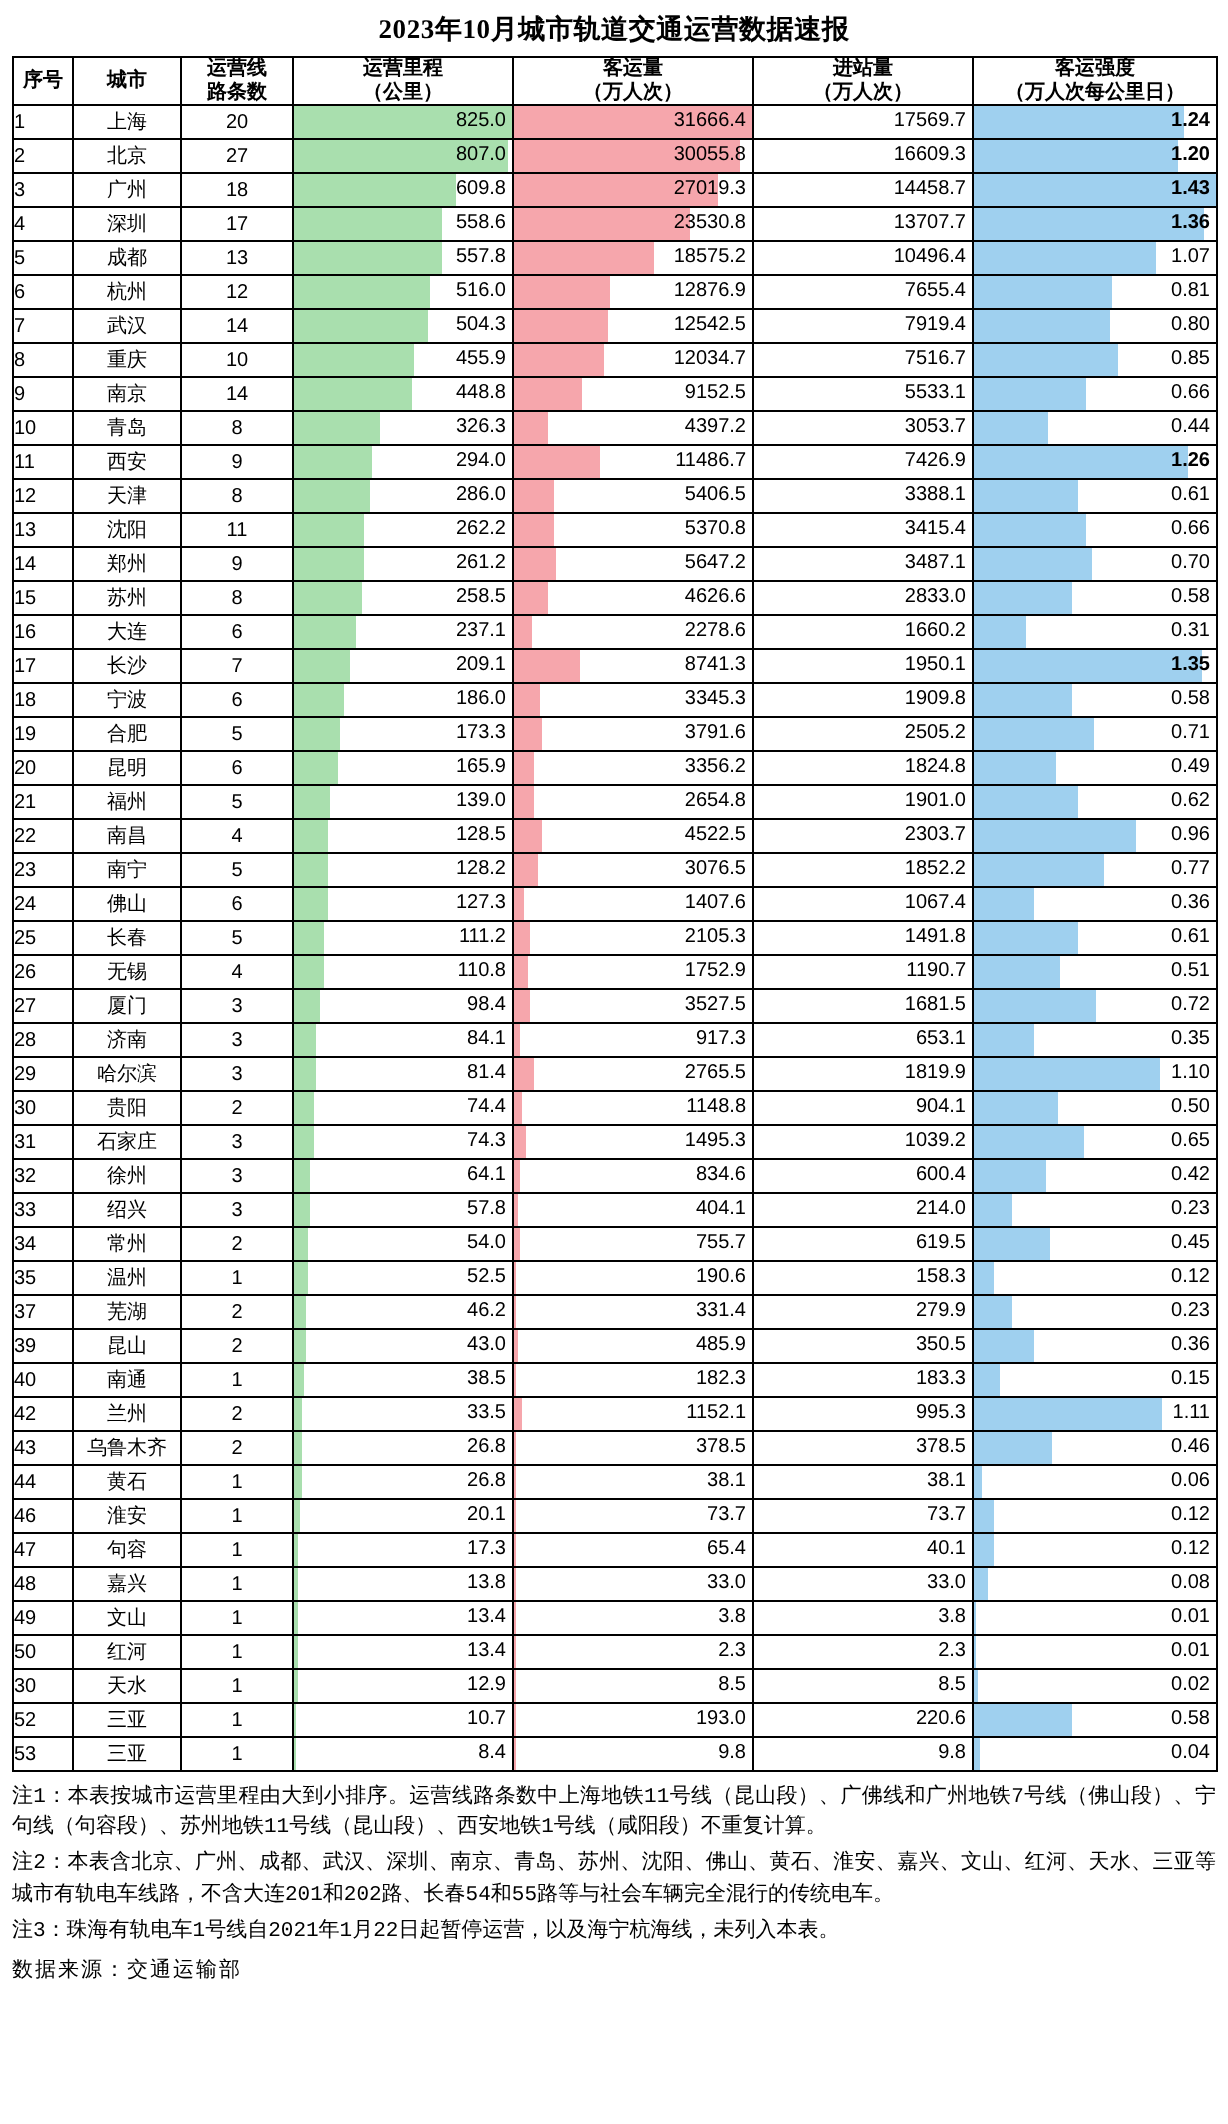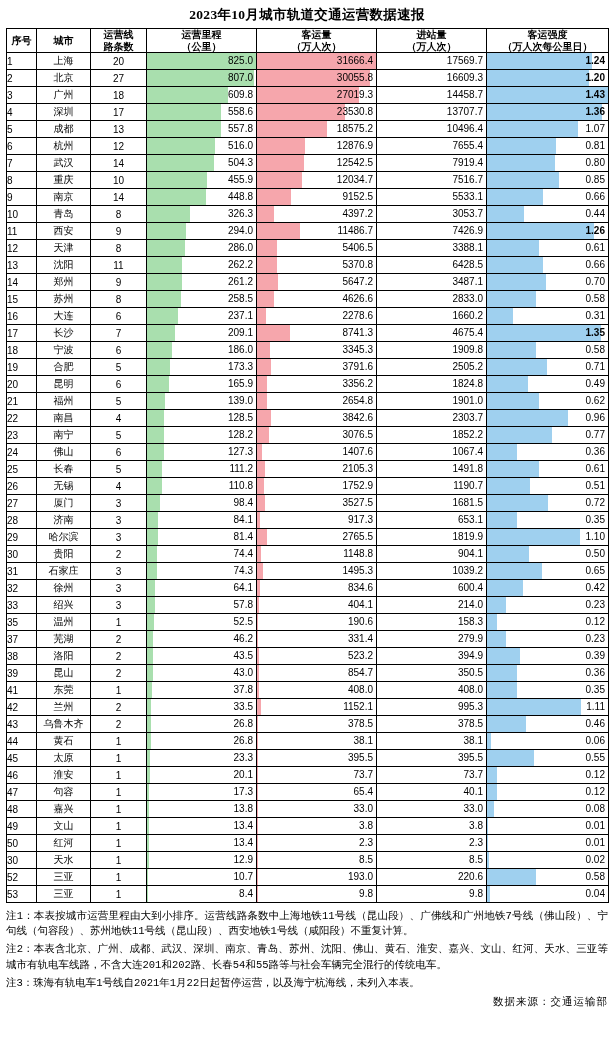--- a/index.html
+++ b/index.html
@@ -77,21 +77,20 @@
   .val.hl { font-weight: bold; }
   .notes {
     margin-top: 6px;
     font-size: 10.5px;
     line-height: 1.45;
     font-family: "Liberation Serif", serif;
     text-align: justify;
   }
   .notes p { margin: 0 0 3px 0; font-family: Liberation Mono, monospace; }
   .source {
-    text-align: right;
     font-size: 10.5px;
     font-family: Liberation Mono, monospace;
     margin-top: 4px;
     letter-spacing: 1px;
   }
 </style>
 </head>
 <body>
 
 <div class="page">
@@ -385,21 +384,21 @@
           <td class="c-km barcell">
             <div class="bar bar-km" style="width: 31.7818%;"></div>
             <span class="val">262.2</span>
           </td>
           <td class="c-pax barcell">
             <div class="bar bar-pax" style="width: 16.9606%;"></div>
             <span class="val">5370.8</span>
           </td>
           <td class="c-enter barcell">
             <div class="bar bar-ent" style="width: 19.4391%;"></div>
-            <span class="val">6428.5</span>
+            <span class="val">3415.4</span>
           </td>
           <td class="c-dens barcell">
             <div class="bar bar-dens" style="width: 46.1538%;"></div>
             <span class="val">0.66</span>
           </td>
         </tr>
         <tr>
           <td class="c-idx">14</td>
           <td class="c-city">郑州</td>
           <td class="c-lines">9</td>
@@ -469,21 +468,21 @@
           <td class="c-km barcell">
             <div class="bar bar-km" style="width: 25.3455%;"></div>
             <span class="val">209.1</span>
           </td>
           <td class="c-pax barcell">
             <div class="bar bar-pax" style="width: 27.6043%;"></div>
             <span class="val">8741.3</span>
           </td>
           <td class="c-enter barcell">
             <div class="bar bar-ent" style="width: 26.6106%;"></div>
-            <span class="val">4675.4</span>
+            <span class="val">1950.1</span>
           </td>
           <td class="c-dens barcell">
             <div class="bar bar-dens" style="width: 94.4056%;"></div>
             <span class="val hl">1.35</span>
           </td>
         </tr>
         <tr>
           <td class="c-idx">18</td>
           <td class="c-city">宁波</td>
           <td class="c-lines">6</td>
@@ -570,21 +569,21 @@
         <tr>
           <td class="c-idx">22</td>
           <td class="c-city">南昌</td>
           <td class="c-lines">4</td>
           <td class="c-km barcell">
             <div class="bar bar-km" style="width: 15.5758%;"></div>
             <span class="val">128.5</span>
           </td>
           <td class="c-pax barcell">
             <div class="bar bar-pax" style="width: 12.1346%;"></div>
-            <span class="val">3842.6</span>
+            <span class="val">4522.5</span>
           </td>
           <td class="c-enter barcell">
             <div class="bar bar-ent" style="width: 13.1118%;"></div>
             <span class="val">2303.7</span>
           </td>
           <td class="c-dens barcell">
             <div class="bar bar-dens" style="width: 67.1329%;"></div>
             <span class="val">0.96</span>
           </td>
         </tr>
@@ -813,20 +812,41 @@
           <td class="c-enter barcell">
             <div class="bar bar-ent" style="width: 1.21801%;"></div>
             <span class="val">214.0</span>
           </td>
           <td class="c-dens barcell">
             <div class="bar bar-dens" style="width: 16.0839%;"></div>
             <span class="val">0.23</span>
           </td>
         </tr>
         <tr>
+          <td class="c-idx">34</td>
+          <td class="c-city">常州</td>
+          <td class="c-lines">2</td>
+          <td class="c-km barcell">
+            <div class="bar bar-km" style="width: 6.54545%;"></div>
+            <span class="val">54.0</span>
+          </td>
+          <td class="c-pax barcell">
+            <div class="bar bar-pax" style="width: 2.38644%;"></div>
+            <span class="val">755.7</span>
+          </td>
+          <td class="c-enter barcell">
+            <div class="bar bar-ent" style="width: 3.52596%;"></div>
+            <span class="val">619.5</span>
+          </td>
+          <td class="c-dens barcell">
+            <div class="bar bar-dens" style="width: 31.4685%;"></div>
+            <span class="val">0.45</span>
+          </td>
+        </tr>
+        <tr>
           <td class="c-idx">35</td>
           <td class="c-city">温州</td>
           <td class="c-lines">1</td>
           <td class="c-km barcell">
             <div class="bar bar-km" style="width: 6.36364%;"></div>
             <span class="val">52.5</span>
           </td>
           <td class="c-pax barcell">
             <div class="bar bar-pax" style="width: 0.6019%;"></div>
             <span class="val">190.6</span>
@@ -855,80 +875,59 @@
           <td class="c-enter barcell">
             <div class="bar bar-ent" style="width: 1.59308%;"></div>
             <span class="val">279.9</span>
           </td>
           <td class="c-dens barcell">
             <div class="bar bar-dens" style="width: 16.0839%;"></div>
             <span class="val">0.23</span>
           </td>
         </tr>
         <tr>
-          <td class="c-idx">38</td>
-          <td class="c-city">洛阳</td>
-          <td class="c-lines">2</td>
-          <td class="c-km barcell">
-            <div class="bar bar-km" style="width: 5.27273%;"></div>
-            <span class="val">43.5</span>
-          </td>
-          <td class="c-pax barcell">
-            <div class="bar bar-pax" style="width: 1.65222%;"></div>
-            <span class="val">523.2</span>
-          </td>
-          <td class="c-enter barcell">
-            <div class="bar bar-ent" style="width: 2.24762%;"></div>
-            <span class="val">394.9</span>
-          </td>
-          <td class="c-dens barcell">
-            <div class="bar bar-dens" style="width: 27.2727%;"></div>
-            <span class="val">0.39</span>
-          </td>
-        </tr>
-        <tr>
           <td class="c-idx">39</td>
           <td class="c-city">昆山</td>
           <td class="c-lines">2</td>
           <td class="c-km barcell">
             <div class="bar bar-km" style="width: 5.21212%;"></div>
             <span class="val">43.0</span>
           </td>
           <td class="c-pax barcell">
             <div class="bar bar-pax" style="width: 1.53443%;"></div>
-            <span class="val">854.7</span>
+            <span class="val">485.9</span>
           </td>
           <td class="c-enter barcell">
             <div class="bar bar-ent" style="width: 1.99491%;"></div>
             <span class="val">350.5</span>
           </td>
           <td class="c-dens barcell">
             <div class="bar bar-dens" style="width: 25.1748%;"></div>
             <span class="val">0.36</span>
           </td>
         </tr>
         <tr>
-          <td class="c-idx">41</td>
-          <td class="c-city">东莞</td>
+          <td class="c-idx">40</td>
+          <td class="c-city">南通</td>
           <td class="c-lines">1</td>
           <td class="c-km barcell">
-            <div class="bar bar-km" style="width: 4.58182%;"></div>
-            <span class="val">37.8</span>
-          </td>
-          <td class="c-pax barcell">
-            <div class="bar bar-pax" style="width: 1.28843%;"></div>
-            <span class="val">408.0</span>
-          </td>
-          <td class="c-enter barcell">
-            <div class="bar bar-ent" style="width: 2.32218%;"></div>
-            <span class="val">408.0</span>
-          </td>
-          <td class="c-dens barcell">
-            <div class="bar bar-dens" style="width: 24.4755%;"></div>
-            <span class="val">0.35</span>
+            <div class="bar bar-km" style="width: 4.66667%;"></div>
+            <span class="val">38.5</span>
+          </td>
+          <td class="c-pax barcell">
+            <div class="bar bar-pax" style="width: 0.6%;"></div>
+            <span class="val">182.3</span>
+          </td>
+          <td class="c-enter barcell">
+            <div class="bar bar-ent" style="width: 1.04327%;"></div>
+            <span class="val">183.3</span>
+          </td>
+          <td class="c-dens barcell">
+            <div class="bar bar-dens" style="width: 10.4895%;"></div>
+            <span class="val">0.15</span>
           </td>
         </tr>
         <tr>
           <td class="c-idx">42</td>
           <td class="c-city">兰州</td>
           <td class="c-lines">2</td>
           <td class="c-km barcell">
             <div class="bar bar-km" style="width: 4.06061%;"></div>
             <span class="val">33.5</span>
           </td>
@@ -978,41 +977,20 @@
             <div class="bar bar-pax" style="width: 0.6%;"></div>
             <span class="val">38.1</span>
           </td>
           <td class="c-enter barcell">
             <div class="bar bar-ent" style="width: 0.6%;"></div>
             <span class="val">38.1</span>
           </td>
           <td class="c-dens barcell">
             <div class="bar bar-dens" style="width: 3.4965%;"></div>
             <span class="val">0.06</span>
-          </td>
-        </tr>
-        <tr>
-          <td class="c-idx">45</td>
-          <td class="c-city">太原</td>
-          <td class="c-lines">1</td>
-          <td class="c-km barcell">
-            <div class="bar bar-km" style="width: 2.82424%;"></div>
-            <span class="val">23.3</span>
-          </td>
-          <td class="c-pax barcell">
-            <div class="bar bar-pax" style="width: 1.24896%;"></div>
-            <span class="val">395.5</span>
-          </td>
-          <td class="c-enter barcell">
-            <div class="bar bar-ent" style="width: 2.25103%;"></div>
-            <span class="val">395.5</span>
-          </td>
-          <td class="c-dens barcell">
-            <div class="bar bar-dens" style="width: 38.4615%;"></div>
-            <span class="val">0.55</span>
           </td>
         </tr>
         <tr>
           <td class="c-idx">46</td>
           <td class="c-city">淮安</td>
           <td class="c-lines">1</td>
           <td class="c-km barcell">
             <div class="bar bar-km" style="width: 2.43636%;"></div>
             <span class="val">20.1</span>
           </td>

